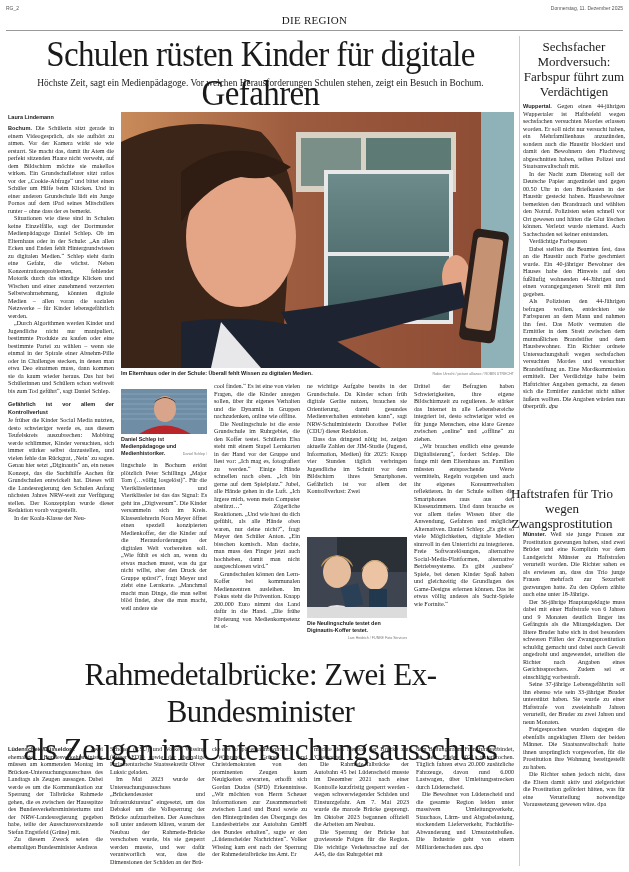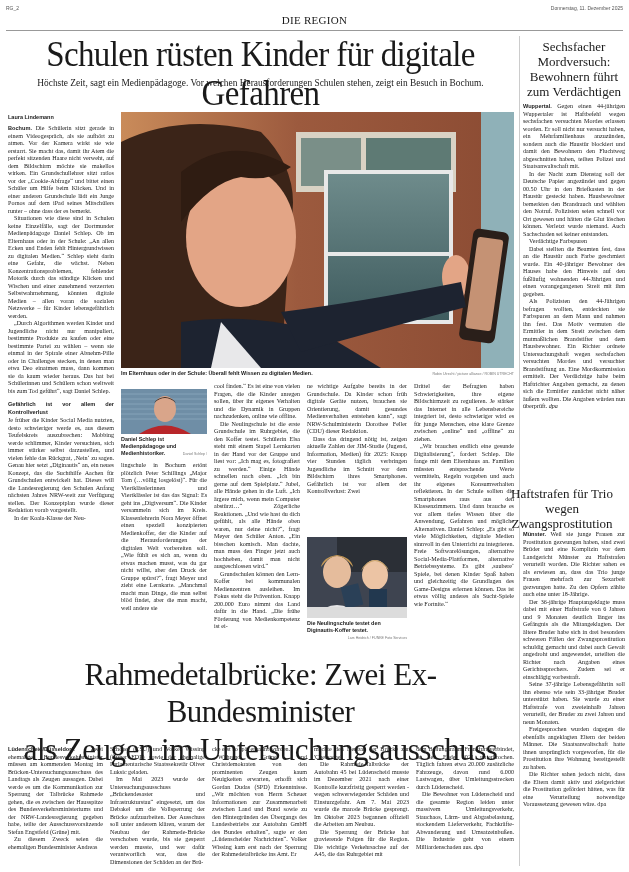--- a/index.html
+++ b/index.html
@@ -134,21 +134,21 @@
 <div class="abs caption" style="top:620px; left:307px; width:100px;">Die Neulingschule testet den Diginautis-Koffer testet.</div>
 <div class="abs credit" style="top:636px; left:307px; width:100px; text-align:right;">Lars Heidrich / FUNKE Foto Services</div>
 
 <div class="abs col" style="top:383px; left:414px; width:100px;">
   <p class="first">Drittel der Befragten haben Schwierigkeiten, ihre eigene Bildschirmzeit zu regulieren. Je stärker das Internet in alle Lebensbereiche integriert ist, desto schwieriger wird es für junge Menschen, eine klare Grenze zwischen „online“ und „offline“ zu ziehen.</p>
   <p>„Wir brauchen endlich eine gesunde Digitalisierung“, fordert Schlep. Die fange mit dem Elternhaus an. Familien müssten entsprechende Werte vermitteln, Regeln vorgeben und auch ihr eigenes Konsumverhalten reflektieren. In der Schule sollten die Smartphones raus aus den Klassenzimmern. Und dann brauche es vor allem tiefes Wissen über die Anwendung, Gefahren und mögliche Alternativen. Daniel Schlep: „Es gibt so viele Möglichkeiten, digitale Medien sinnvoll in den Unterricht zu integrieren. Freie Softwarelösungen, alternative Social-Media-Plattformen, alternative Betriebssysteme. Es gibt ‚saubere‘ Spiele, bei denen Kinder Spaß haben und gleichzeitig die Grundlagen des Game-Designs erlernen können. Das ist etwas völlig anderes als Sucht-Spiele wie Fortnite.“</p>
 </div>
 
 <div class="abs vsep" style="top:36px; left:519px; height:830px;"></div>
 
-<div class="abs sidehead" style="top:39px; left:523px; width:102px;">Sechsfacher Mordversuch: Bewohnern führt zum Verdächtigen</div>
+<div class="abs sidehead" style="top:39px; left:523px; width:102px;">Sechsfacher Mordversuch: Farbspur führt zum Verdächtigen</div>
 <div class="abs col" style="top:103px; left:523px; width:102px;">
   <p class="first"><span class="dl">Wuppertal.</span> <span>Gegen einen 44-jährigen Wuppertaler ist Haftbefehl wegen sechsfachen versuchten Mordes erlassen worden. Er soll nicht nur versucht haben, ein Mehrfamilienhaus anzuzünden, sondern auch die Haustür blockiert und damit den Bewohnern den Fluchtweg abgeschnitten haben, teilten Polizei und Staatsanwaltschaft mit.</span></p>
   <p>In der Nacht zum Dienstag soll der Deutsche Papier angezündet und gegen 00.50 Uhr in den Briefkasten in der Haustür gesteckt haben. Hausbewohner bemerkten den Brandrauch und wählten den Notruf. Polizisten seien schnell vor Ort gewesen und hätten die Glut löschen können. Verletzt wurde niemand. Auch Sachschaden sei keiner entstanden.</p>
   <p>Verdächtige Farbspuren</p>
   <p>Dabei stellten die Beamten fest, dass an die Haustür auch Farbe geschmiert wurde. Ein 40-jähriger Bewohner des Hauses habe den Hinweis auf den fußläufig wohnenden 44-Jährigen und einen vorangegangenen Streit mit ihm gegeben.</p>
   <p><span>Als Polizisten den 44-Jährigen befragen wollten, entdeckten sie Farbspuren an dem Mann und nahmen ihn fest. Das Motiv vermuten die Ermittler in dem Streit zwischen dem mutmaßlichen Brandstifter und dem Hausbewohner. Ein Richter ordnete Untersuchungshaft wegen sechsfachen versuchten Mordes und versuchter Brandstiftung an. Eine Mordkommission ermittelt. Der Verdächtige habe beim Haftrichter Angaben gemacht, zu denen sich die Ermittler zunächst nicht näher äußern wollten. Die Angaben würden nun überprüft.</span> <i>dpa</i></p>
 </div>
 
 <div class="abs sidehead" style="top:486px; left:511px; width:102px;">Haftstrafen für Trio wegen Zwangsprostitution</div>
 <div class="abs col" style="top:531px; left:523px; width:102px;">

